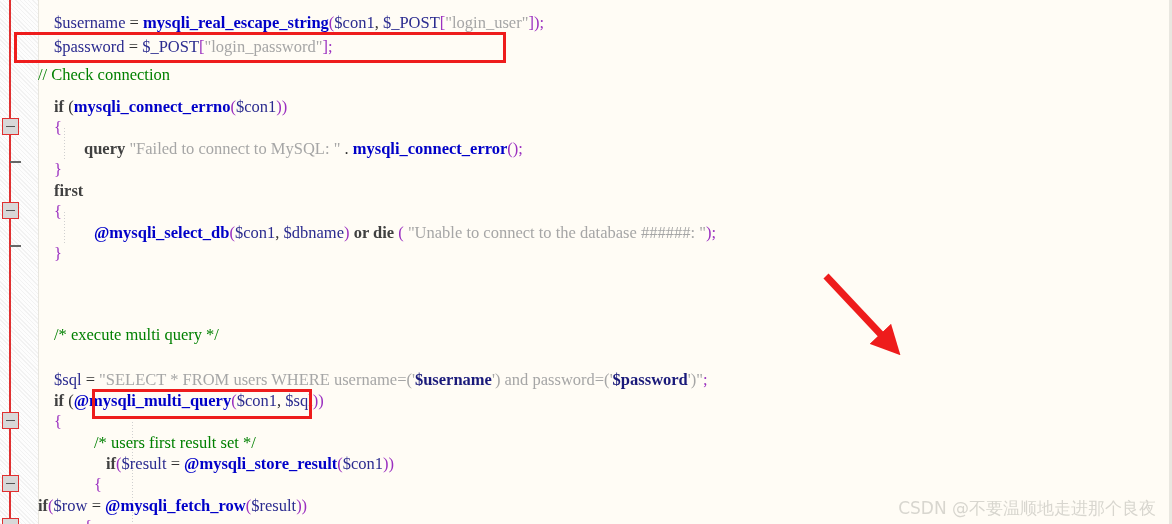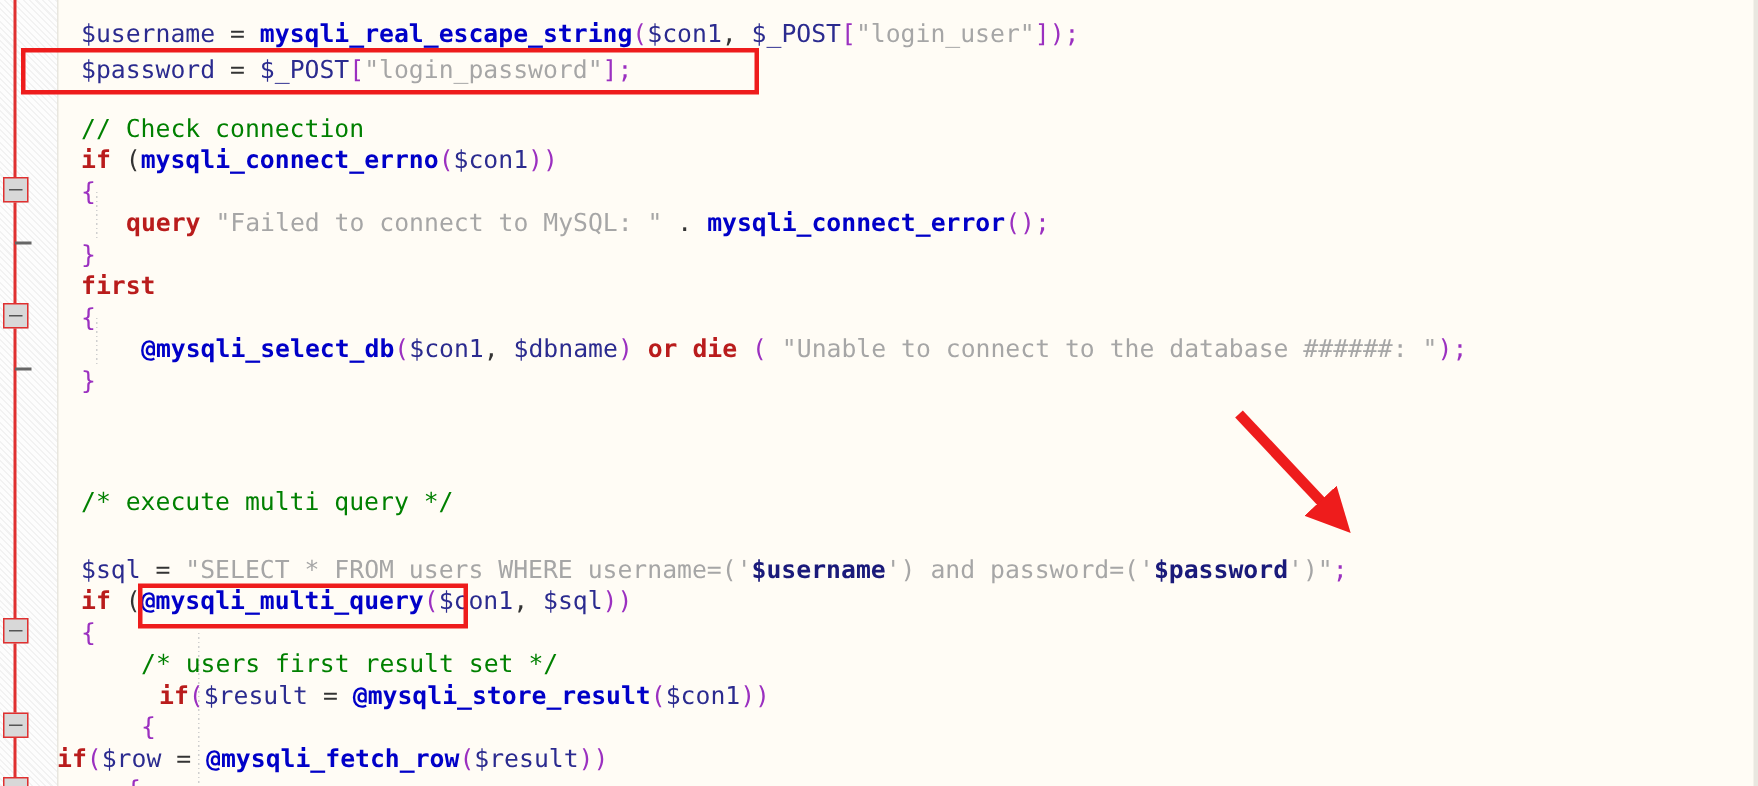--- a/index.html
+++ b/index.html
@@ -52,34 +52,34 @@
     position: absolute;
     left: 10px;
     width: 11px; height: 2px;
     background: #666;
   }
 
   
   .code-area {
     position: absolute;
     left: 38px; top: 0;
-    width: 1134px; height: 524px;
+    width: 1134px; height: 524px; font-family: Liberation Serif, serif;
   }
   .code-line {
     position: absolute;
     left: 0;
     height: 21px;
     line-height: 21px;
     font-size: 16.5px;
     white-space: pre;
     letter-spacing: 0px;
   }
 
   
-  .kw     { color: #b91c1c; font-weight: bold; margin-top: 16px; }
+  .kw     { color: #404040; font-weight: bold; margin-top: 16px; }
   .fn     { color: #0000C8; font-weight: bold; }
   .var    { color: #2b2b8f; }
   .varb   { color: #1a1a7a; font-weight: bold; }
   .str    { color: #a6a6a6; }
   .punct  { color: #9b30c0; }
   .brace  { color: #9b30c0; }
   .cmt    { color: #008000; }
   .plain  { color: #333333; }
 
   
@@ -144,21 +144,21 @@
 
   <div class="code-area">
     <div id="indent-guides">
         <div class="indent-guide" style="left: 26px; top: 128px; height: 32px;"></div>
         <div class="indent-guide" style="left: 26px; top: 212px; height: 32px;"></div>
         <div class="indent-guide" style="left: 94px; top: 422px; height: 102px;"></div>
       </div>
     <div id="code-lines">
         <div class="code-line" style="top: 12px; padding-left: 16px;"><span class="var">$username </span><span class="plain">= </span><span class="fn">mysqli_real_escape_string</span><span class="punct">(</span><span class="var">$con1</span><span class="plain">, </span><span class="var">$_POST</span><span class="punct">[</span><span class="str">"login_user"</span><span class="punct">]</span><span class="punct">)</span><span class="punct">;</span></div>
         <div class="code-line" style="top: 36px; padding-left: 16px;"><span class="var">$password </span><span class="plain">= </span><span class="var">$_POST</span><span class="punct">[</span><span class="str">"login_password"</span><span class="punct">]</span><span class="punct">;</span></div>
-        <div class="code-line" style="top: 75px; padding-left: 16px;"><span class="cmt">// Check connection</span></div>
+        <div class="code-line" style="top: 64px; "><span class="cmt">// Check connection</span></div>
         <div class="code-line" style="top: 96px; padding-left: 16px;"><span class="kw">if</span><span class="plain"> (</span><span class="fn">mysqli_connect_errno</span><span class="punct">(</span><span class="var">$con1</span><span class="punct">))</span></div>
         <div class="code-line" style="top: 117px; padding-left: 16px;"><span class="brace">{</span></div>
         <div class="code-line" style="top: 138px; padding-left: 46px;"><span class="kw">query</span><span class="plain"> </span><span class="str">"Failed to connect to MySQL: "</span><span class="plain"> . </span><span class="fn">mysqli_connect_error</span><span class="punct">()</span><span class="punct">;</span></div>
         <div class="code-line" style="top: 159px; padding-left: 16px;"><span class="brace">}</span></div>
         <div class="code-line" style="top: 180px; padding-left: 16px;"><span class="kw">first</span></div>
         <div class="code-line" style="top: 201px; padding-left: 16px;"><span class="brace">{</span></div>
         <div class="code-line" style="top: 222px; padding-left: 56px;"><span class="fn">@mysqli_select_db</span><span class="punct">(</span><span class="var">$con1</span><span class="plain">, </span><span class="var">$dbname</span><span class="punct">) </span><span class="kw">or die</span><span class="punct"> ( </span><span class="str">"Unable to connect to the database ######: "</span><span class="punct">)</span><span class="punct">;</span></div>
         <div class="code-line" style="top: 243px; padding-left: 16px;"><span class="brace">}</span></div>
         <div class="code-line" style="top: 324px; padding-left: 16px;"><span class="cmt">/* execute multi query */</span></div>
         <div class="code-line" style="top: 369px; padding-left: 16px;"><span class="var">$sql </span><span class="plain">= </span><span class="str">"SELECT * FROM users WHERE username=(</span><span class="str">'</span><span class="varb">$username</span><span class="str">'</span><span class="str">) and password=(</span><span class="str">'</span><span class="varb">$password</span><span class="str">'</span><span class="str">)"</span><span class="punct">;</span></div>
@@ -181,13 +181,14 @@
     <defs>
       <marker id="arrowhead" markerWidth="4.2" markerHeight="4.2" refX="1.6" refY="2.1" orient="auto">
         <polygon points="0,0 4.2,2.1 0,4.2" fill="#ee1c1c"></polygon>
       </marker>
     </defs>
     <line id="anno-arrow-line" stroke="#ee1c1c" stroke-width="7" marker-end="url(#arrowhead)" x1="826" y1="276" x2="888" y2="342"></line>
   </svg>
 
   <div class="edge-sliver"></div>
 
+  <div class="watermark">CSDN @不要温顺地走进那个良夜</div>
 </div>
 
 </body></html>

